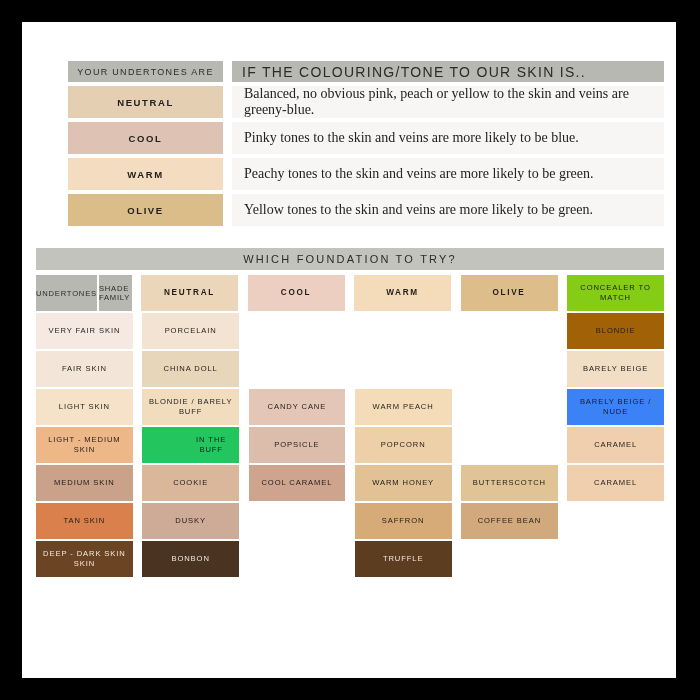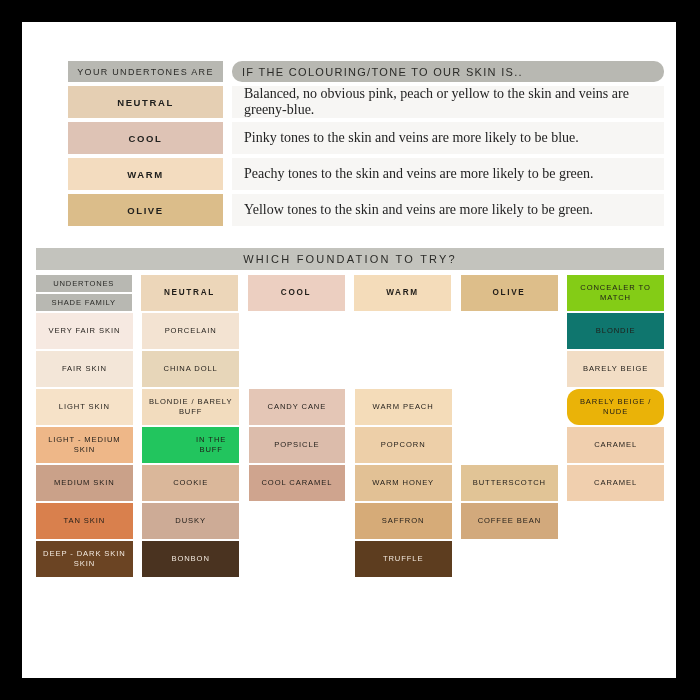--- a/index.html
+++ b/index.html
@@ -25,21 +25,21 @@
     background:#b8b8b2;letter-spacing:1.3px;font-weight:normal;
     font-size:9px;color:#2b2b28;
   }
   .ut-right{
     flex:1;display:flex;align-items:center;padding-left:12px;
     background:#f7f6f4;font-family:Liberation Serif, serif;
     font-size:14px;color:#232323;
   }
   .ut-head .ut-right{
     background:#b8b8b2;font-family:"Liberation Sans", sans-serif;
-    font-size:11px;letter-spacing:1.3px;color:#2b2b28;padding-left:10px;border-radius:10px;
+    font-size:14px;letter-spacing:1.3px;color:#2b2b28;padding-left:10px;
   }
 
   
   .fd-banner{
     position:absolute;left:14px;top:226px;width:628px;height:22px;
     background:#c3c3bd;display:flex;align-items:center;justify-content:center;
     font-size:11px;letter-spacing:2.2px;color:#2b2b28;
   }
 
   
@@ -50,21 +50,21 @@
     justify-content:center;text-align:center;
     font-size:7.6px;letter-spacing:0.9px;color:#1f1c18;line-height:1.35;
     box-sizing:border-box;padding:0 3px;
   }
   .cell.empty{background:transparent;}
   .cell.hdr{font-weight:bold;font-size:8.2px;letter-spacing:1.7px;}
   .cell.dark{color:#f2e9df;}
 
   
   .stacklbl{
-    width:97px;height:36px;display:flex;flex-direction:column;gap:2px;
+    width:97px;height:36px;display:flex;flex-direction:row;gap:2px;
   }
   .stacklbl > div{
     flex:1;background:#b8b8b2;display:flex;align-items:center;
     justify-content:center;font-size:7.6px;letter-spacing:0.8px;color:#2b2b28;
   }
 </style>
 </head>
 <body>
 
 <div id="canvas">
@@ -114,37 +114,37 @@
         </div>
     </div>
 
     <div id="fd-body">
         <div class="fd-row">
           <div class="cell" style="background: rgb(246, 233, 225);">VERY FAIR SKIN</div>
           <div class="cell" style="background: rgb(243, 227, 210);">PORCELAIN</div>
           <div class="cell empty"></div>
           <div class="cell empty"></div>
           <div class="cell empty"></div>
-          <div class="cell" style="background: #0f766e;">BLONDIE</div>
+          <div class="cell" style="background: #a16207;">BLONDIE</div>
         </div>
         <div class="fd-row">
           <div class="cell" style="background: rgb(243, 230, 216);">FAIR SKIN</div>
           <div class="cell" style="background: rgb(231, 214, 185);">CHINA DOLL</div>
           <div class="cell empty"></div>
           <div class="cell empty"></div>
           <div class="cell empty"></div>
           <div class="cell" style="background: rgb(242, 221, 197);">BARELY BEIGE</div>
         </div>
         <div class="fd-row">
           <div class="cell" style="background: rgb(246, 226, 200);">LIGHT SKIN</div>
           <div class="cell" style="background: rgb(242, 220, 190);">BLONDIE / BARELY BUFF</div>
           <div class="cell" style="background: rgb(228, 198, 182);">CANDY CANE</div>
           <div class="cell" style="background: rgb(244, 220, 185);">WARM PEACH</div>
           <div class="cell empty"></div>
-          <div class="cell" style="background: #eab308; border-radius: 12px;">BARELY BEIGE / NUDE</div>
+          <div class="cell" style="background: #3b82f6;">BARELY BEIGE / NUDE</div>
         </div>
         <div class="fd-row">
           <div class="cell" style="background: rgb(238, 183, 136);">LIGHT - MEDIUM SKIN</div>
           <div class="cell" style="background: #22c55e; padding-left: 44px;">IN THE BUFF</div>
           <div class="cell" style="background: rgb(220, 188, 171);">POPSICLE</div>
           <div class="cell" style="background: rgb(237, 207, 168);">POPCORN</div>
           <div class="cell empty"></div>
           <div class="cell" style="background: rgb(240, 207, 174);">CARAMEL</div>
         </div>
         <div class="fd-row">

